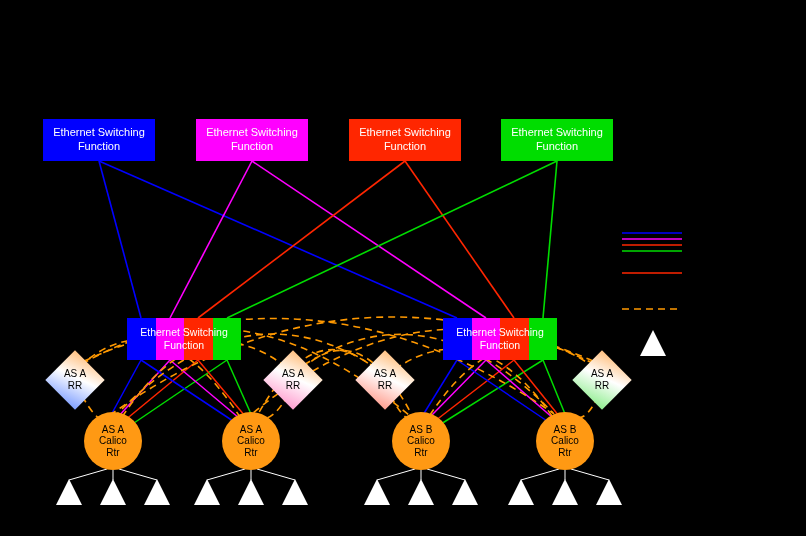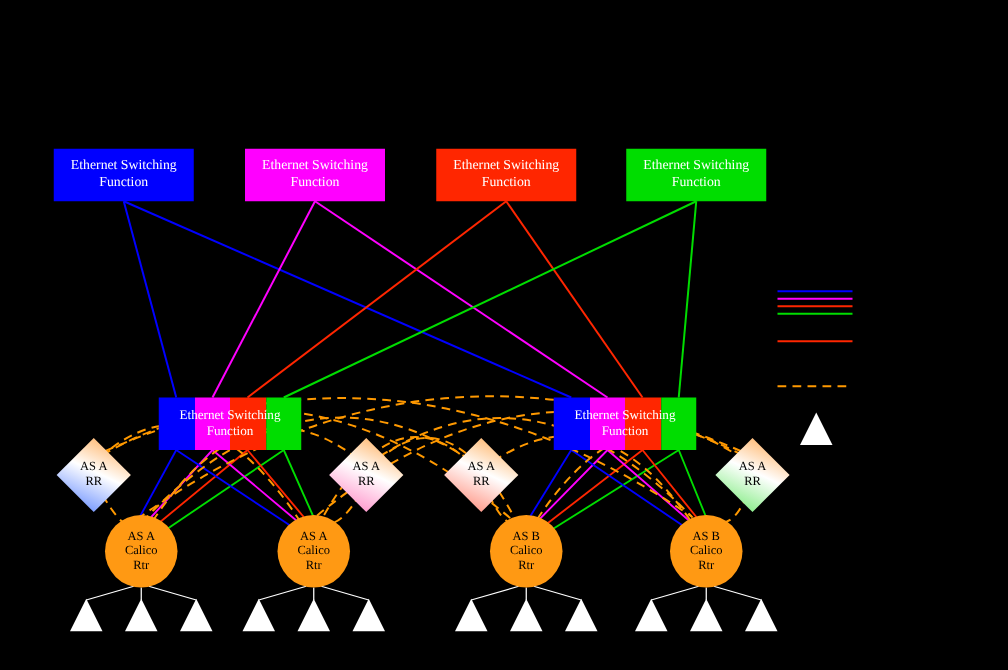--- a/index.html
+++ b/index.html
@@ -1,18 +1,18 @@
 <!DOCTYPE html>
 <html><head>
 <meta charset="utf-8">
 <style>
   html,body { margin:0; padding:0; background:#000; }
   .canvas {
     position:relative; width:806px; height:536px; background:#000;
-    font-family:Liberation Serif, serif; overflow:hidden;
+    font-family:Liberation Sans, sans-serif; overflow:hidden;
   }
   svg.links { position:absolute; left:0; top:0; }
   .sw-box {
     position:absolute; width:112px; height:42px; color:#fff; font-size:11px;
     line-height:1.25; display:flex; align-items:center; justify-content:center;
     text-align:center; white-space:pre-line;
   }
   .tb1 { background:#0000ff; } .tb2 { background:#ff00ff; }
   .tb3 { background:#ff2600; } .tb4 { background:#00dd00; }
   .fabric { position:absolute; width:114px; height:42px; top:318px; display:flex; }

